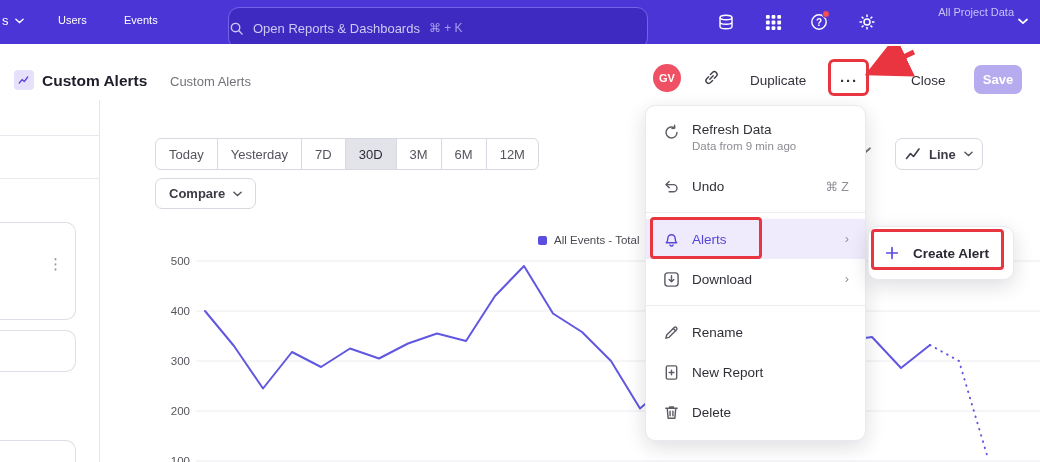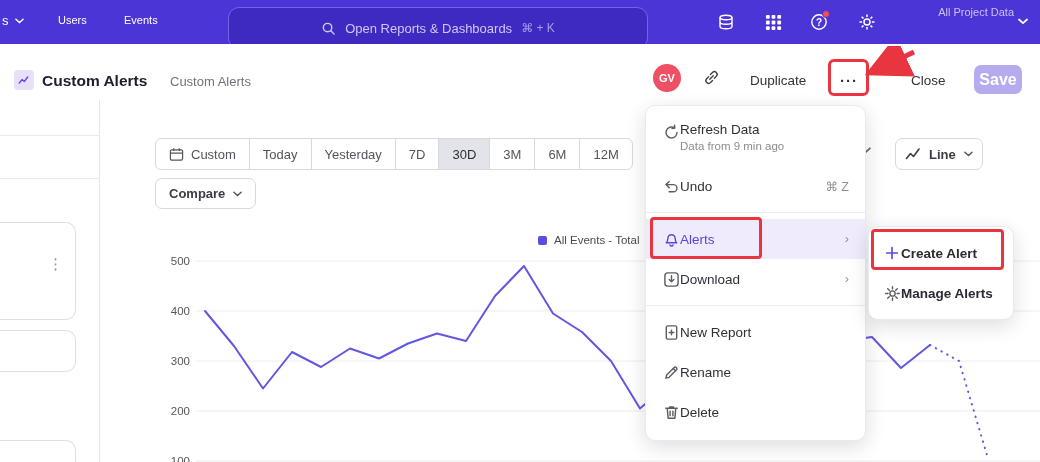--- a/index.html
+++ b/index.html
@@ -6,42 +6,42 @@
   html,body { width:1040px; height:462px; }
   body { font-family:"Liberation Sans", sans-serif; background:#ffffff; position:relative; overflow:hidden; color:#2f2f37; }
   svg { display:block; }
 
   
   .topnav { position:absolute; left:0; top:0; width:1040px; height:44px; background:#4b35d6; color:#fff; z-index:10; }
   .nav-cut { position:absolute; left:2px; top:13px; display:flex; align-items:center; gap:6px; font-size:13px; cursor:pointer; }
   .nav-link { position:absolute; top:14px; font-size:11px; cursor:pointer; }
   .nav-link.users { left:58px; }
   .nav-link.events { left:124px; }
-  .searchbar { position:absolute; left:228px; top:7px; width:420px; height:42px; background:#3e2ac0; border:1px solid #7263e8; border-radius:11px; display:flex; align-items:center; justify-content:center; gap:9px; cursor:text; }
+  .searchbar { position:absolute; left:228px; top:7px; width:420px; height:42px; background:#3e2ac0; border:1px solid #7263e8; border-radius:11px; display:flex; align-items:center; gap:9px; cursor:text; }
   .searchbar .ph { color:#cfc8f6; font-size:13px; }
   .searchbar .sc { color:#a79cee; font-size:12px; }
   .nav-iconbtn { position:absolute; top:10px; width:24px; height:24px; display:flex; align-items:center; justify-content:center; color:#fff; cursor:pointer; }
   .nav-iconbtn.db { left:714px; } .nav-iconbtn.apps { left:761px; } .nav-iconbtn.help { left:807px; } .nav-iconbtn.gear { left:855px; }
   .help-dot { position:absolute; right:1px; top:0; width:8px; height:8px; border-radius:50%; background:#f4504f; border:1.5px solid #4b35d6; }
   .project { position:absolute; left:898px; top:5px; width:116px; text-align:right; cursor:pointer; }
   .project .pname { font-size:13px; font-weight:700; line-height:17px; }
   .project .pscope { font-size:11px; color:#c9c1f5; line-height:14px; }
   .project-chev { position:absolute; left:1018px; top:18px; color:#fff; cursor:pointer; }
 
   
   .header { position:absolute; left:0; top:44px; width:1040px; height:56px; background:#fff; z-index:10; }
   .hicon { position:absolute; left:14px; top:26px; width:20px; height:20px; background:#e6e0fb; border-radius:4px; display:flex; align-items:center; justify-content:center; color:#5b47dd; }
   .htitle { position:absolute; left:42px; top:28px; font-size:15.5px; font-weight:700; color:#1e1d2a; }
   .hcrumb { position:absolute; left:170px; top:30px; font-size:13px; color:#72727b; }
   .avatar { position:absolute; left:653px; top:20px; width:28px; height:28px; border-radius:50%; background:#ef5064; color:#fff; font-size:11px; font-weight:700; display:flex; align-items:center; justify-content:center; cursor:pointer; }
   .linkbtn { position:absolute; left:703px; top:25px; color:#43424c; cursor:pointer; }
   .hduplicate { position:absolute; left:750px; top:29px; font-size:13.5px; font-weight:500; color:#33323c; cursor:pointer; }
   .morebtn { position:absolute; left:833px; top:22px; width:32px; height:28px; border-radius:6px; display:flex; align-items:center; justify-content:center; font-size:15px; font-weight:700; color:#33323c; letter-spacing:1px; cursor:pointer; }
   .hclose { position:absolute; left:911px; top:29px; font-size:13.5px; font-weight:400; color:#33323c; cursor:pointer; }
-  .savebtn { position:absolute; left:974px; top:21px; width:48px; height:29px; background:#b7abf0; color:#fff; font-size:16px; font-weight:600; border:none; border-radius:7px; cursor:pointer; font-family:inherit; }
+  .savebtn { position:absolute; left:974px; top:21px; width:48px; height:29px; background:#b7abf0; color:#fff; font-size:13px; font-weight:600; border:none; border-radius:7px; cursor:pointer; font-family:inherit; }
 
   
   .sidebar { position:absolute; left:0; top:100px; width:100px; height:362px; background:#fff; border-right:1px solid #e5e5ea; z-index:2; }
   .side-line { position:absolute; left:0; width:100px; height:1px; background:#e8e8ee; }
   .side-card { position:absolute; left:-2px; width:78px; background:#fff; border:1px solid #dedee6; border-left:none; border-radius:0 10px 10px 0; }
   .kebab { position:absolute; right:12px; top:32px; color:#8d8d95; font-size:15px; cursor:pointer; }
 
   
   .seg { position:absolute; left:155px; top:138px; display:flex; z-index:3; }
   .seg .segbtn { border:1px solid #d8d8e0; background:#fff; margin-left:-1px; padding:0 13px; height:32px; font-size:13px; color:#54545e; display:flex; align-items:center; gap:7px; cursor:pointer; font-family:inherit; }
@@ -53,21 +53,21 @@
   .linebtn { position:absolute; left:895px; top:138px; height:32px; padding:0 9px; border:1px solid #d8d8e0; border-radius:7px; background:#fff; display:flex; align-items:center; gap:8px; font-size:13px; font-weight:600; color:#3c3b46; cursor:pointer; z-index:3; }
 
   
   .legend { position:absolute; left:538px; top:234px; display:flex; align-items:center; gap:7px; z-index:1; }
   .legend .swatch { width:9px; height:9px; border-radius:2px; }
   .legend .ltext { font-size:11.5px; color:#4a4a52; }
   #chart-svg { position:absolute; left:100px; top:246px; z-index:1; }
 
   
   .ctxmenu { position:absolute; left:645px; top:105px; width:221px; background:#fff; border:1px solid #e9e9ef; border-radius:10px; box-shadow:0 6px 20px rgba(20,20,43,.14); padding:8px 0; z-index:40; }
-  .menu-item { display:flex; align-items:center; padding:0 16px; height:40px; font-size:13.5px; color:#2f2f37; cursor:pointer; }
+  .menu-item { display:flex; align-items:center; gap:12px; padding:0 16px; height:40px; font-size:13.5px; color:#2f2f37; cursor:pointer; }
   .menu-item .micon { width:18px; height:18px; color:#5c5c66; display:flex; align-items:center; justify-content:center; flex:none; }
   .menu-item .mright { margin-left:auto; color:#8f8f98; font-size:12.5px; }
   .menu-item.two-line { height:52px; align-items:flex-start; padding-top:8px; }
   .menu-item.two-line .micon { margin-top:1px; }
   .menu-item .sub { font-size:11.5px; color:#8b8b93; margin-top:3px; }
   .menu-item.active { background:#efeafc; color:#5746d8; }
   .menu-item.active .micon { color:#5746d8; }
   .menu-sep { height:1px; background:#ebebf0; margin:6px 0; }
 
   
@@ -174,27 +174,20 @@
   <div class="side-line" style="top:35px"></div>
   <div class="side-line" style="top:78px"></div>
   <div class="side-card" style="top:122px; height:98px;">
     <span class="kebab">⋮</span>
   </div>
   <div class="side-card" style="top:230px; height:42px;"></div>
   <div class="side-card" style="top:340px; height:30px; border-bottom:none; border-radius:0 10px 0 0;"></div>
 </aside>
 
 <div class="seg">
-  <button class="segbtn">
-    <svg viewBox="0 0 16 16" width="15" height="15" fill="none" stroke="#55555e" stroke-width="1.3">
-        <rect x="1.5" y="3" width="13" height="11" rx="1.5"></rect>
-        <path d="M1.5 6.5h13M5 1.2v3M11 1.2v3"></path>
-      </svg>
-    <span>Custom</span>
-  </button>
   <button class="segbtn">Today</button>
   <button class="segbtn">Yesterday</button>
   <button class="segbtn">7D</button>
   <button class="segbtn selected">30D</button>
   <button class="segbtn">3M</button>
   <button class="segbtn">6M</button>
   <button class="segbtn">12M</button>
 </div>
 
 <div class="comparebtn">
@@ -287,35 +280,35 @@
     </span>
     <span>Download</span>
     <span class="mright">›</span>
   </div>
 
   <div class="menu-sep"></div>
 
   <div class="menu-item">
     <span class="micon">
       <svg viewBox="0 0 18 18" width="17" height="17" fill="none" stroke="currentColor" stroke-width="1.5" stroke-linecap="round" stroke-linejoin="round">
+          <path d="M3 15l.9-3.4 8-8a1.8 1.8 0 0 1 2.5 2.5l-8 8L3 15z"></path>
+          <path d="M10.8 4.7l2.5 2.5"></path>
+        </svg>
+    </span>
+    <span>Rename</span>
+  </div>
+
+  <div class="menu-item">
+    <span class="micon">
+      <svg viewBox="0 0 18 18" width="17" height="17" fill="none" stroke="currentColor" stroke-width="1.5" stroke-linecap="round" stroke-linejoin="round">
           <rect x="3.5" y="2" width="11" height="14" rx="1.5"></rect>
           <path d="M9 6.5v5M6.5 9h5"></path>
         </svg>
     </span>
     <span>New Report</span>
-  </div>
-
-  <div class="menu-item">
-    <span class="micon">
-      <svg viewBox="0 0 18 18" width="17" height="17" fill="none" stroke="currentColor" stroke-width="1.5" stroke-linecap="round" stroke-linejoin="round">
-          <path d="M3 15l.9-3.4 8-8a1.8 1.8 0 0 1 2.5 2.5l-8 8L3 15z"></path>
-          <path d="M10.8 4.7l2.5 2.5"></path>
-        </svg>
-    </span>
-    <span>Rename</span>
   </div>
 
   <div class="menu-item">
     <span class="micon">
       <svg viewBox="0 0 18 18" width="17" height="17" fill="none" stroke="currentColor" stroke-width="1.5" stroke-linecap="round" stroke-linejoin="round">
           <path d="M3 4.5h12M7 4.5V3h4v1.5M4.5 4.5L5.4 15h7.2l.9-10.5"></path>
           <path d="M7.5 7.5v5M10.5 7.5v5"></path>
         </svg>
     </span>
     <span>Delete</span>
@@ -323,29 +316,20 @@
 </div>
 
 <div class="submenu">
   <div class="menu-item">
     <span class="micon purple">
       <svg viewBox="0 0 18 18" width="16" height="16" fill="none" stroke="currentColor" stroke-width="1.9" stroke-linecap="round">
           <path d="M9 3v12M3 9h12"></path>
         </svg>
     </span>
     <span>Create Alert</span>
-  </div>
-  <div class="menu-item">
-    <span class="micon">
-      <svg viewBox="0 0 18 18" width="17" height="17" fill="none" stroke="currentColor" stroke-width="1.5">
-          <circle cx="9" cy="9" r="2.8"></circle>
-          <path d="M9 1.8v2.4M9 13.8v2.4M1.8 9h2.4M13.8 9h2.4M3.9 3.9l1.7 1.7M12.4 12.4l1.7 1.7M14.1 3.9l-1.7 1.7M5.6 12.4l-1.7 1.7" stroke-linecap="round"></path>
-        </svg>
-    </span>
-    <span>Manage Alerts</span>
   </div>
 </div>
 
 <div class="ann-rect" id="ann-rect-more" style="border-color: rgb(232, 53, 63);"></div>
 <div class="ann-rect" id="ann-rect-alerts" style="border-color: rgb(232, 53, 63);"></div>
 <div class="ann-rect" id="ann-rect-create" style="border-color: rgb(232, 53, 63);"></div>
 <svg id="ann-arrow" width="60" height="36">
   <defs>
     <marker id="ah" markerWidth="9" markerHeight="9" refX="6.5" refY="4.5" orient="auto">
       <path d="M0 0L9 4.5L0 9z" id="arrow-head-path" fill="#e8353f"></path>

